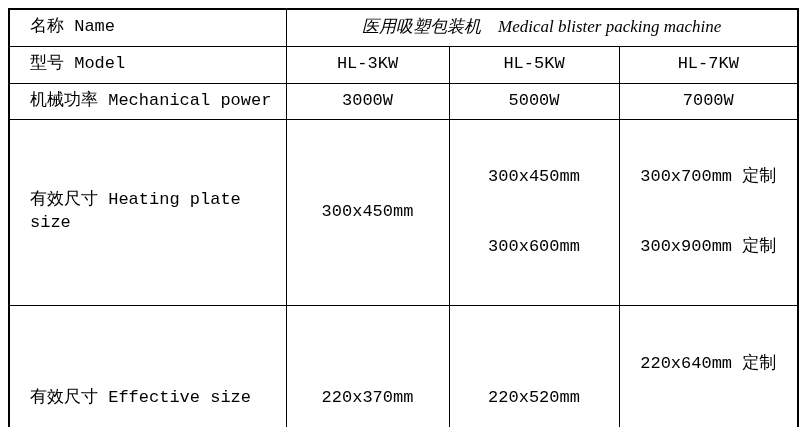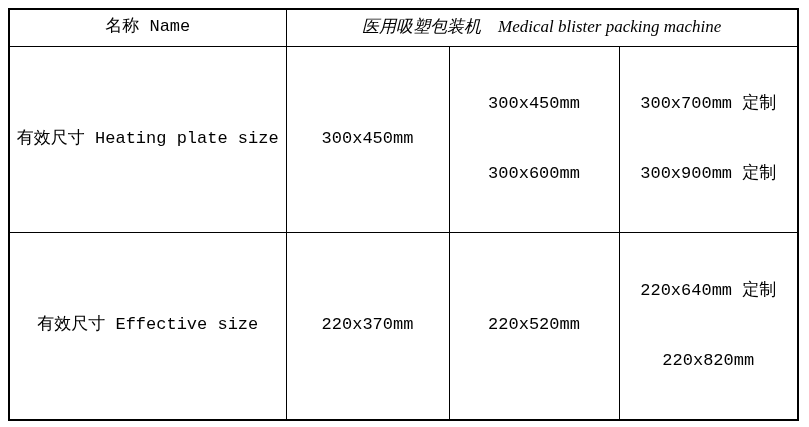--- a/index.html
+++ b/index.html
@@ -19,22 +19,22 @@
   }
   table.spec td {
     border: 1px solid #000000;
     vertical-align: middle;
     font-size: 17px;
     line-height: 1.35;
     overflow: hidden;
     white-space: pre-wrap;
   }
   td.lbl {
-    text-align: center;
-    padding-left: 0;
+    text-align: left;
+    padding-left: 20px;
     font-size: 17px;
   }
   td.val { text-align: center; }
   td.title-cell {
     text-align: center;
     font-family: "Liberation Serif", "DejaVu Serif", serif;
     font-size: 19px;
     font-style: italic;
   }
   .cell-line { display: block; text-align: center; line-height: 24px; }
@@ -50,21 +50,33 @@
       <col style="width:170px">
       <col style="width:179px">
     </colgroup>
 
     <tbody>
         <tr style="height:37px">
       <td class="lbl">名称 Name</td>
       <td class="title-cell" colspan="3">医用吸塑包装机　Medical blister packing machine</td>
     </tr>
 
+    <tr style="height:37px">
+      <td class="lbl">型号 Model</td>
+      <td class="val">HL-3KW</td>
+      <td class="val">HL-5KW</td>
+      <td class="val">HL-7KW</td>
+    </tr>
 
+    <tr style="height:36px">
+      <td class="lbl">机械功率 Mechanical power</td>
+      <td class="val">3000W</td>
+      <td class="val">5000W</td>
+      <td class="val">7000W</td>
+    </tr>
 
     <tr style="height:52px">
       <td class="lbl">有效尺寸 Heating plate size</td>
       <td class="val">300x450mm</td>
       <td class="val">
         <span class="cell-line">300x450mm</span>
         <span class="cell-line">300x600mm</span>
       </td>
       <td class="val">
         <span class="cell-line">300x700mm 定制</span>

